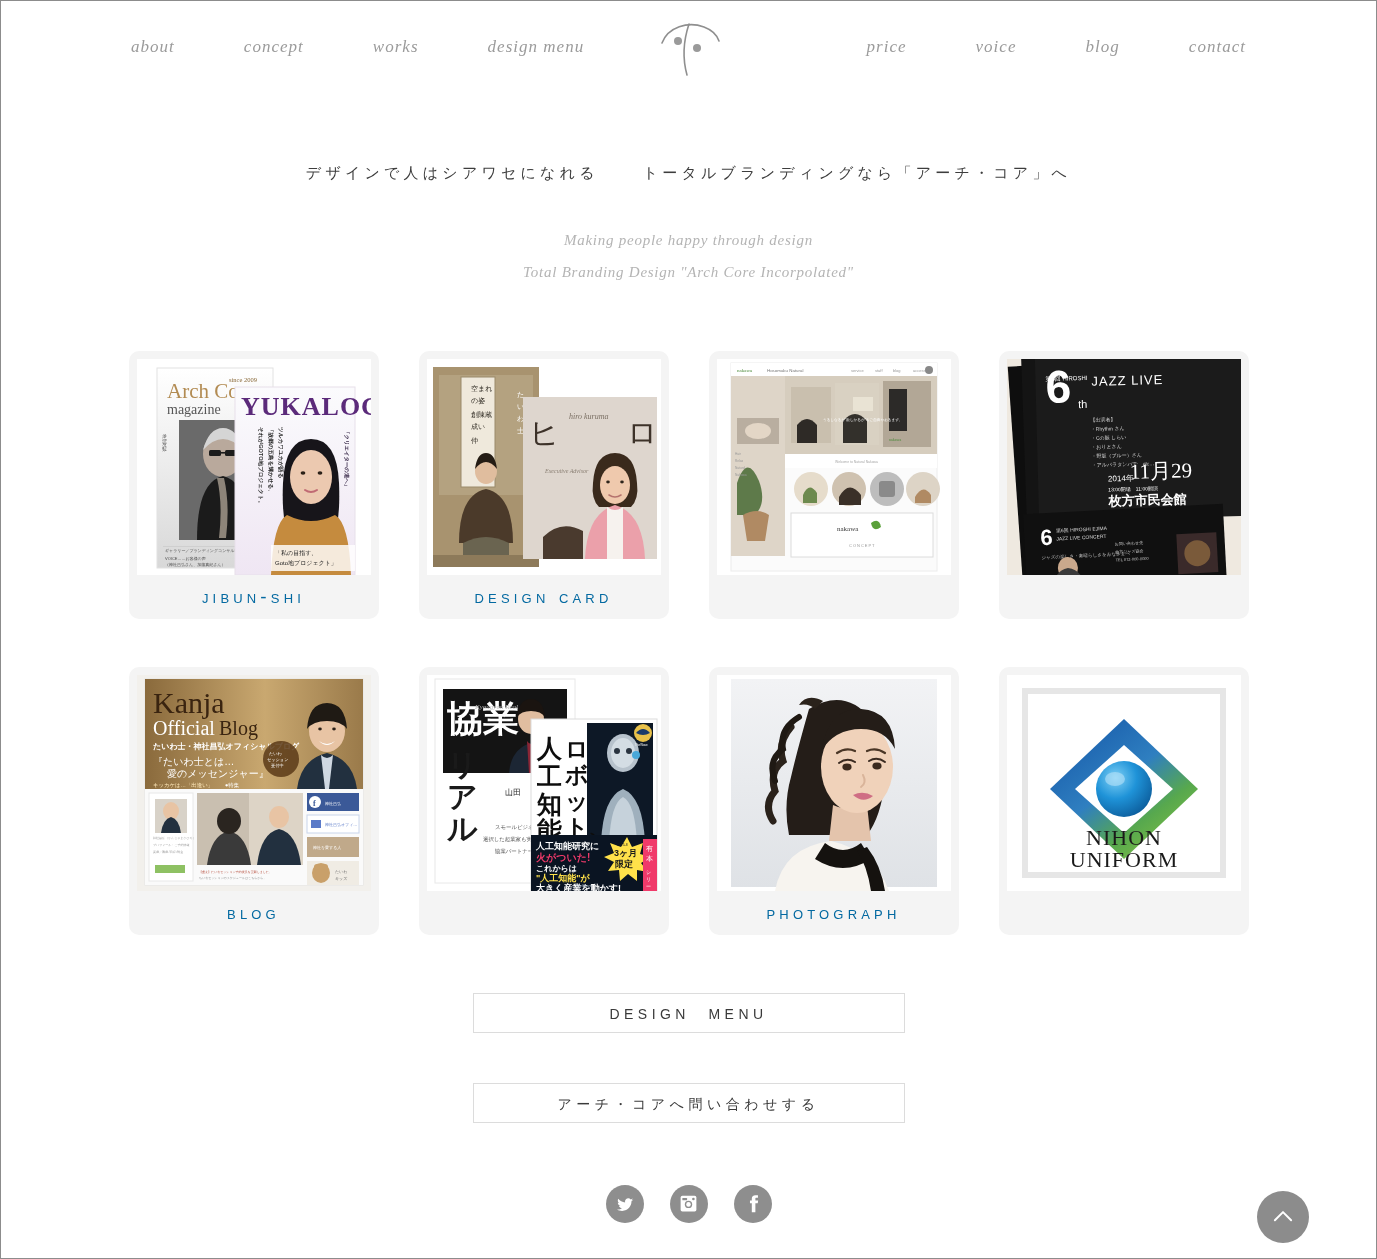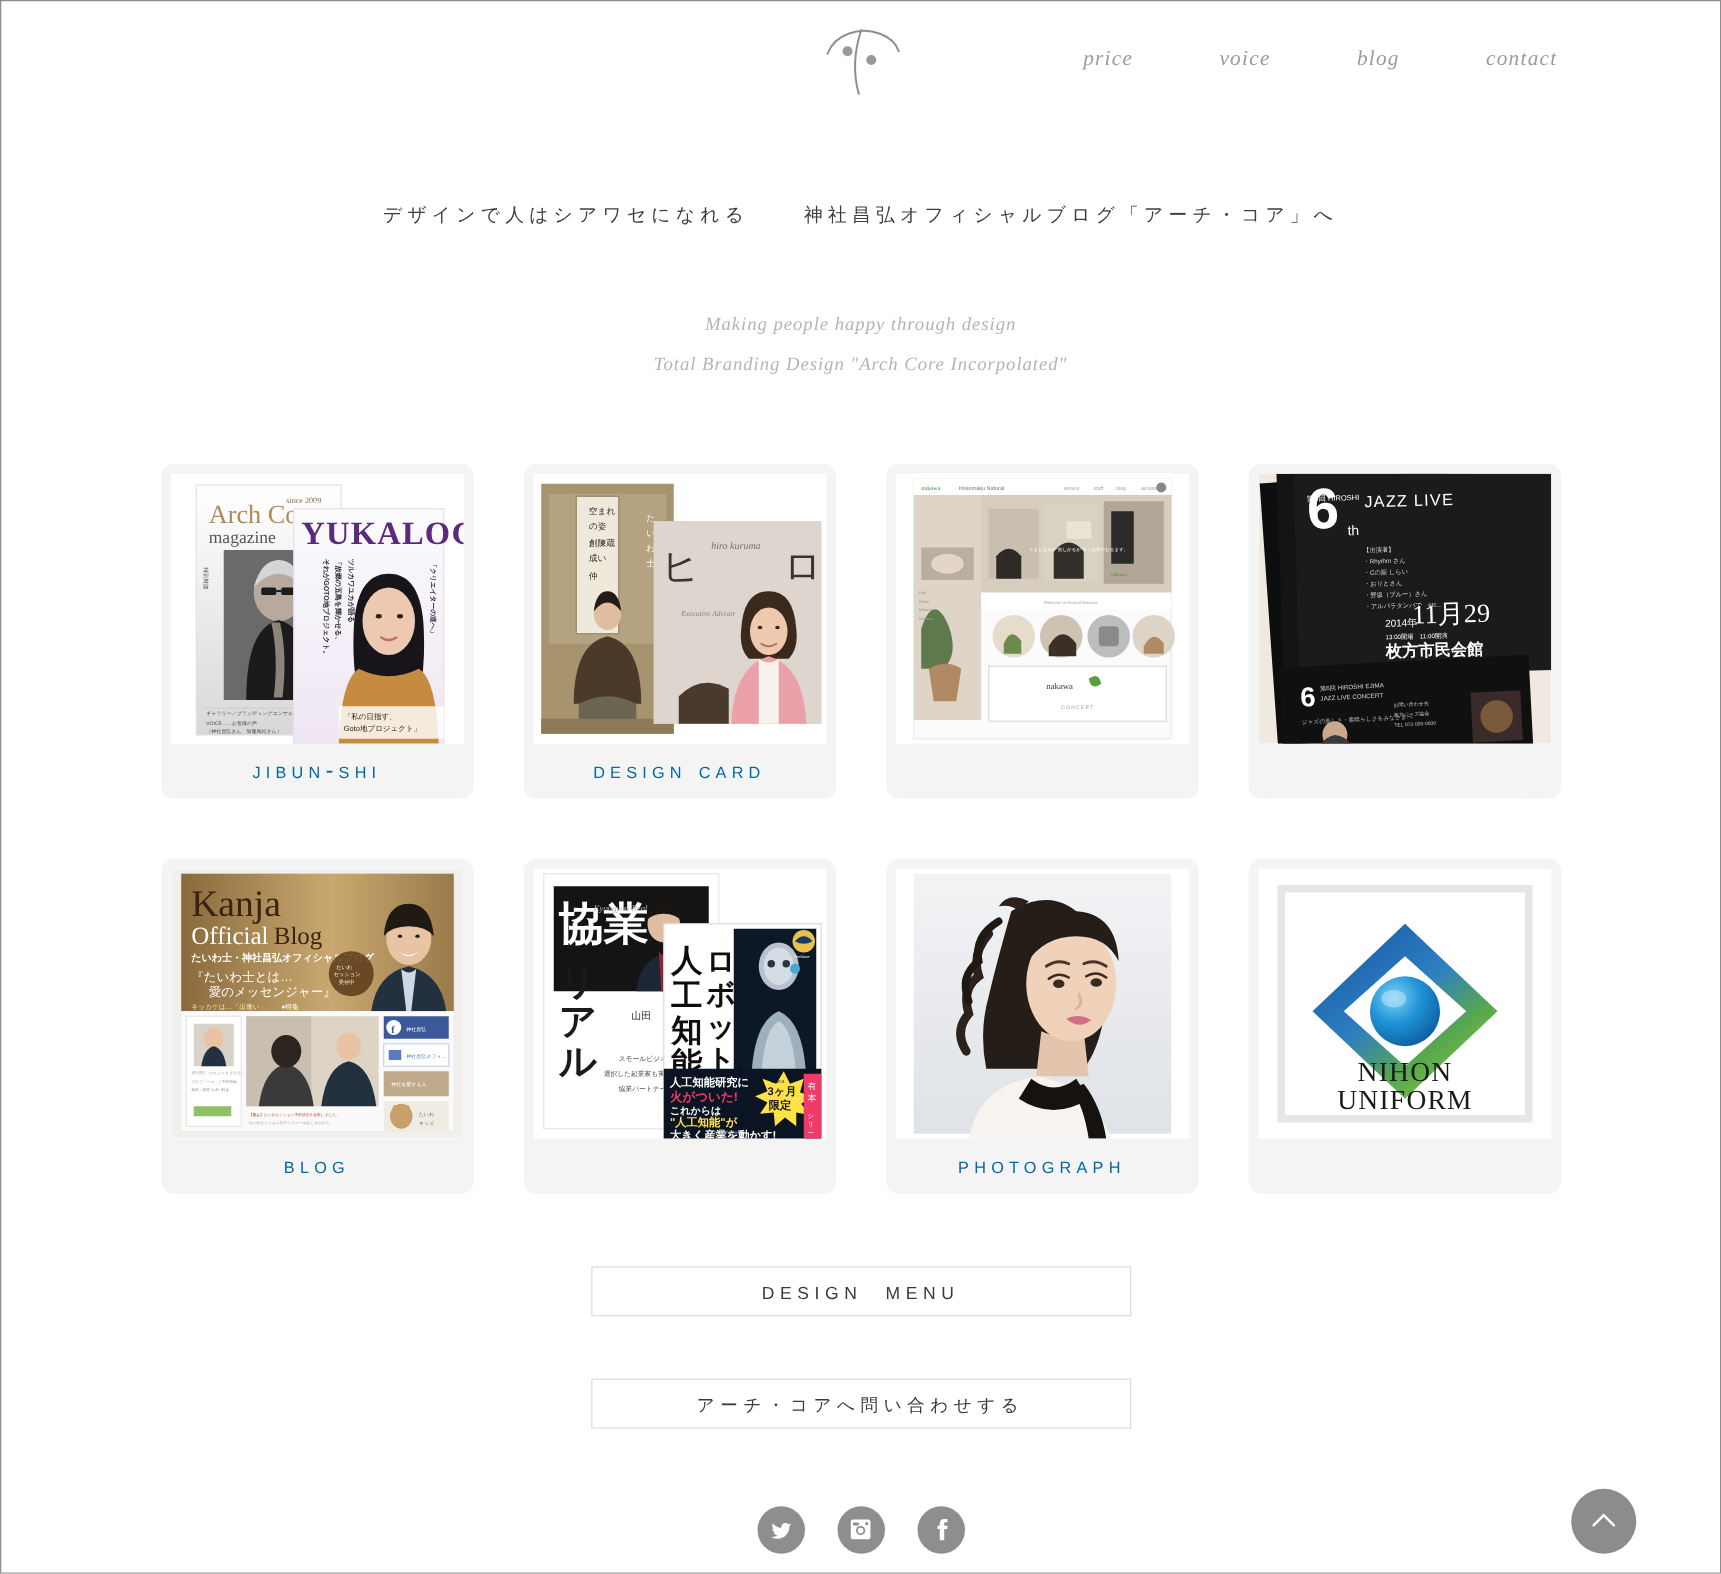--- a/index.html
+++ b/index.html
@@ -69,21 +69,21 @@
   }
   .hero-jp {
     font-size: 15px;
     letter-spacing: 0.28em;
     color: #3d3d3d;
     line-height: 1.8;
   }
   .hero-jp .seg2 { margin-left: 44px; }
 
   .hero-en {
-    margin-top: 58px;
+    margin-top: 38px;
     font-family: "Liberation Serif", serif;
     font-style: italic;
     color: #b4b4b4;
     font-size: 15px;
     letter-spacing: 0.05em;
     line-height: 2.15;
   }
 
   
   .grid {
@@ -180,41 +180,47 @@
 
   .vis-hidden { position:absolute; width:1px; height:1px; overflow:hidden; clip:rect(0 0 0 0); }
 </style>
 </head>
 <body>
 
 <div id="page">
 
   <div class="header">
 
+    <nav class="nav nav-left">
+      <a class="nav-item">about</a>
+      <a class="nav-item">concept</a>
+      <a class="nav-item">works</a>
+      <a class="nav-item">design menu</a>
+    </nav>
 
     <div class="logo">
       <svg viewBox="0 0 70 66" width="70" height="66">
         <path d="M8 26 C14 10, 34 4, 50 10 C58 13, 63 18, 65 24" fill="none" stroke="#8f8f8f" stroke-width="1.6" stroke-linecap="round"></path>
         <path d="M35 7 C30 22, 28 40, 33 58" fill="none" stroke="#8f8f8f" stroke-width="1.6" stroke-linecap="round"></path>
         <circle cx="24" cy="24" r="4" fill="#9a9a9a"></circle>
         <circle cx="43" cy="31" r="4" fill="#9a9a9a"></circle>
       </svg>
     </div>
 
     <nav class="nav nav-right">
       <a class="nav-item">price</a>
       <a class="nav-item">voice</a>
       <a class="nav-item">blog</a>
       <a class="nav-item">contact</a>
     </nav>
   </div>
 
   <section class="hero">
     <div class="hero-jp">
-      <span class="seg1">デザインで人はシアワセになれる</span><span class="seg2">神社昌弘オフィシャルブログ「アーチ・コア」へ</span>
+      <span class="seg1">デザインで人はシアワセになれる</span><span class="seg2">トータルブランディングなら「アーチ・コア」へ</span>
     </div>
     <div class="hero-en">
       <div>Making people happy through design</div>
       <div>Total Branding Design "Arch Core Incorpolated"</div>
     </div>
   </section>
 
   <section class="grid">
 
     <div class="card">

